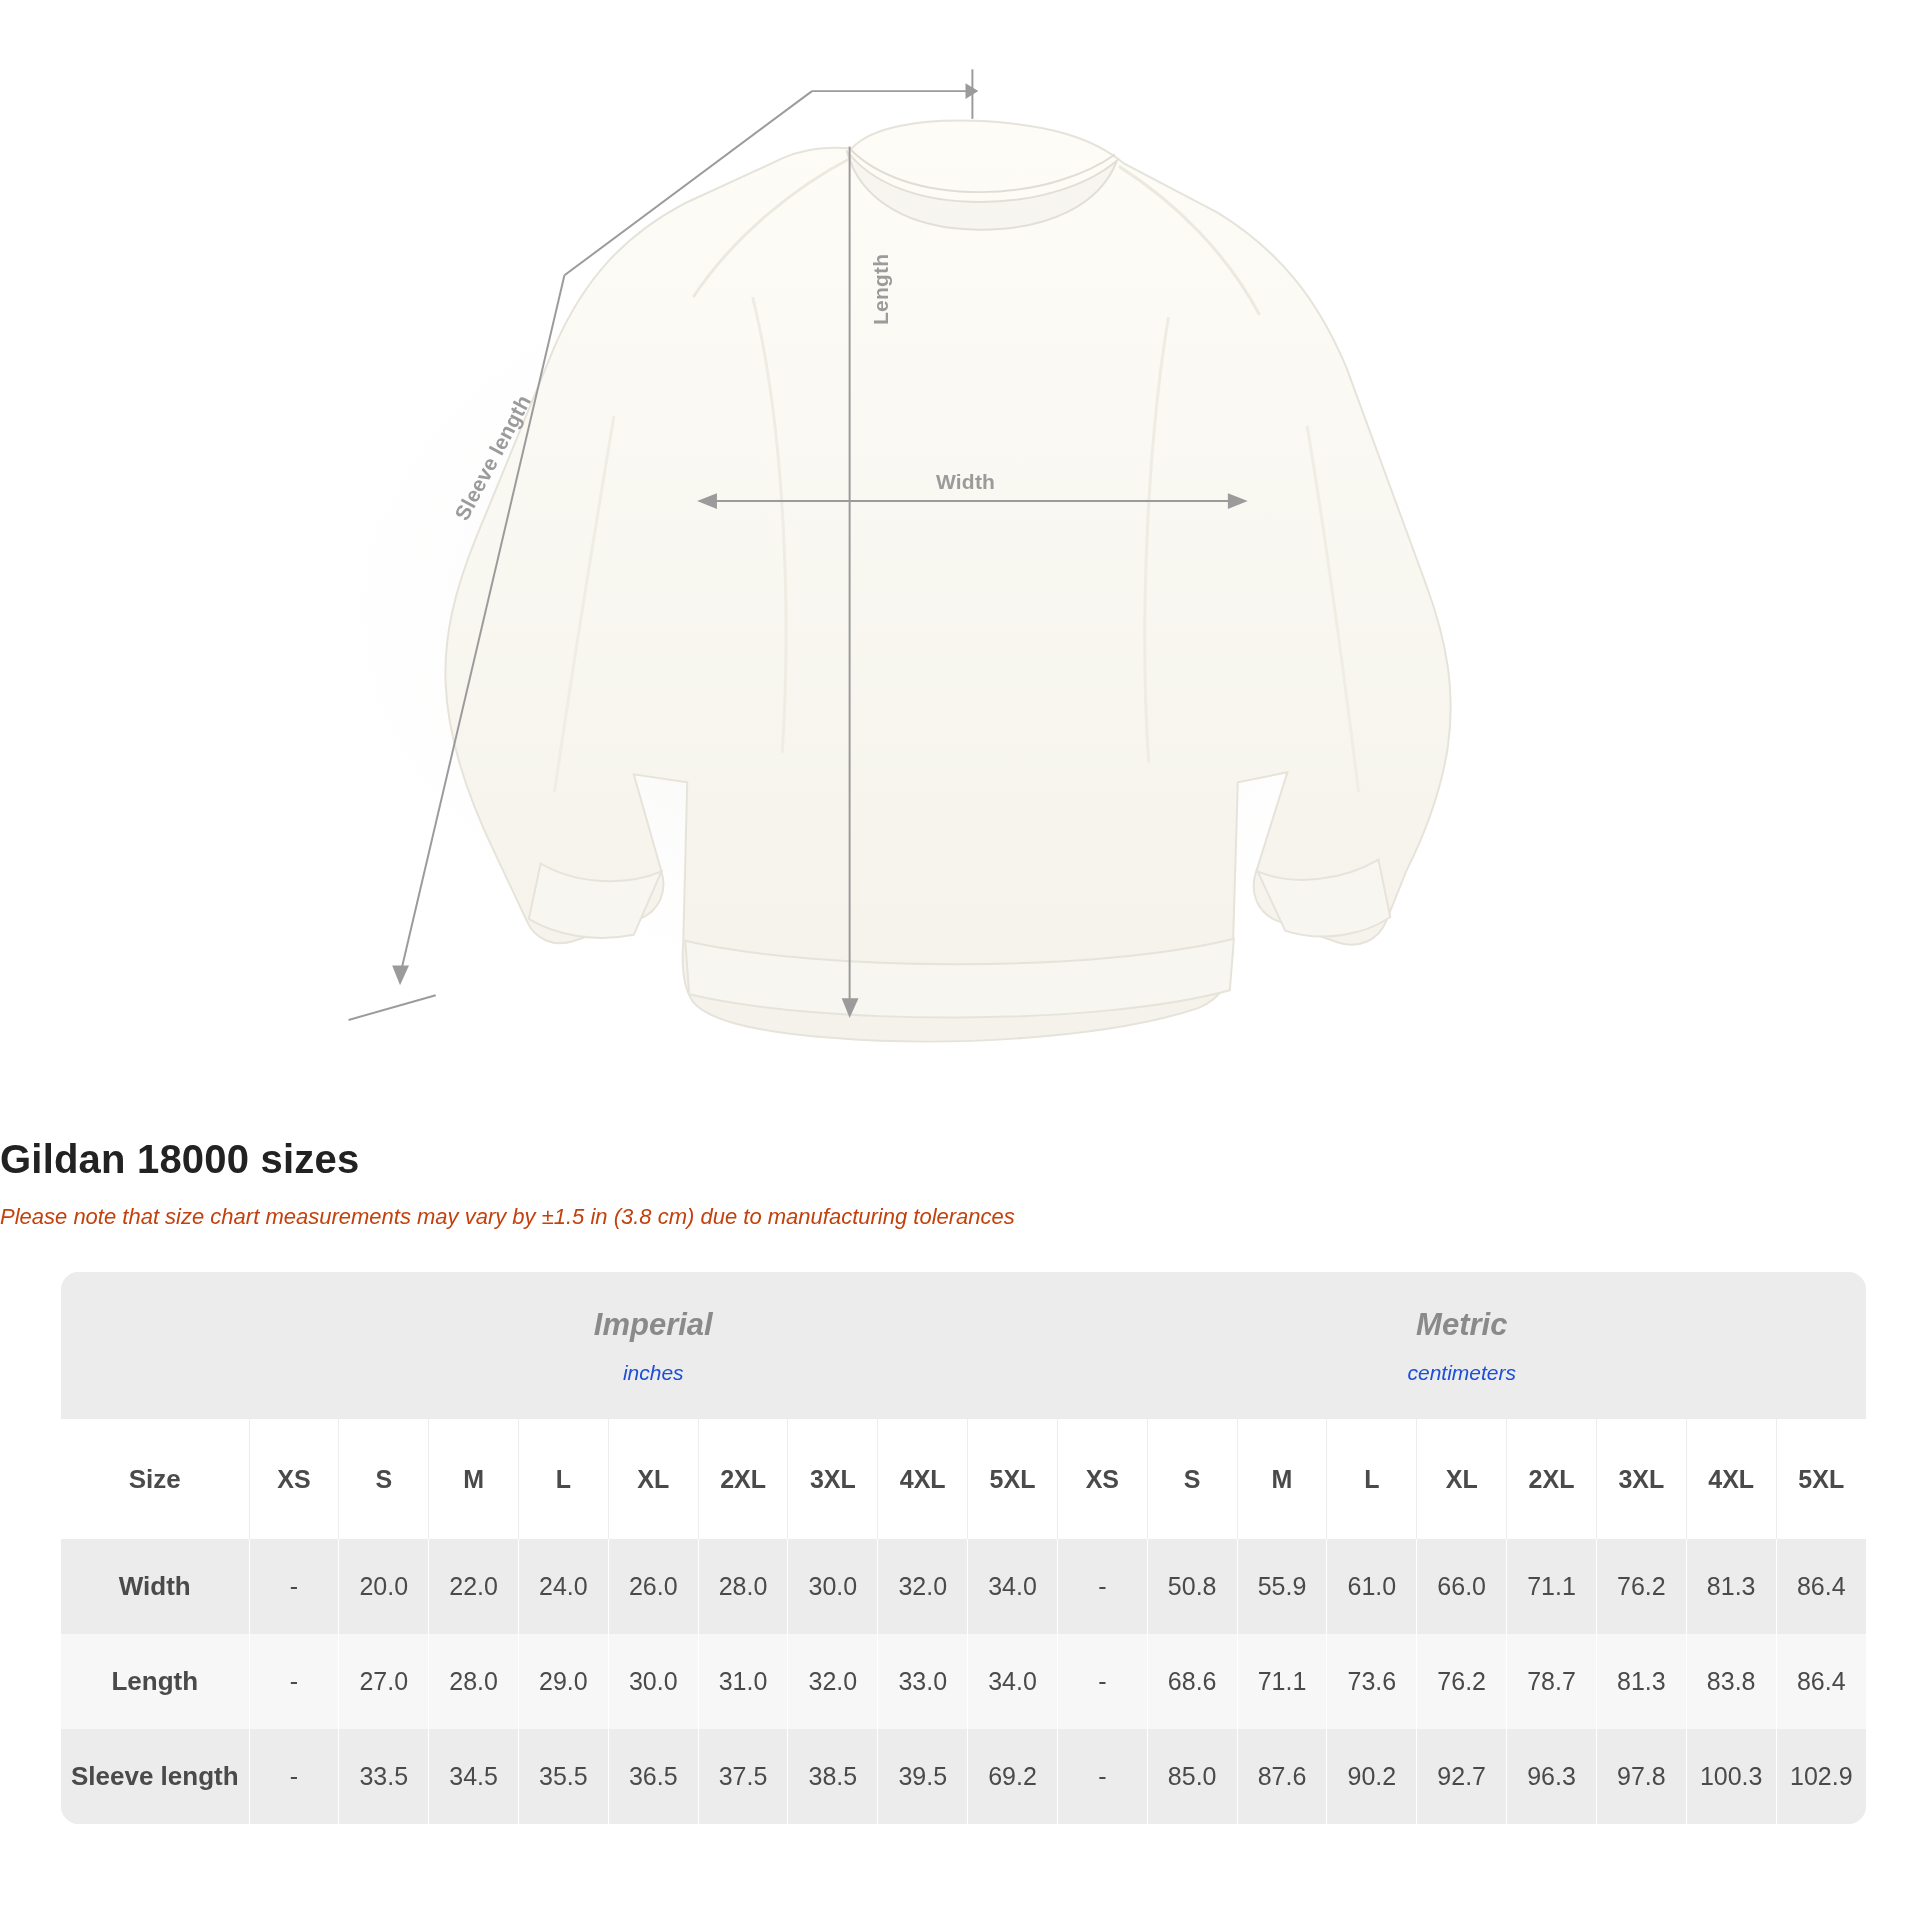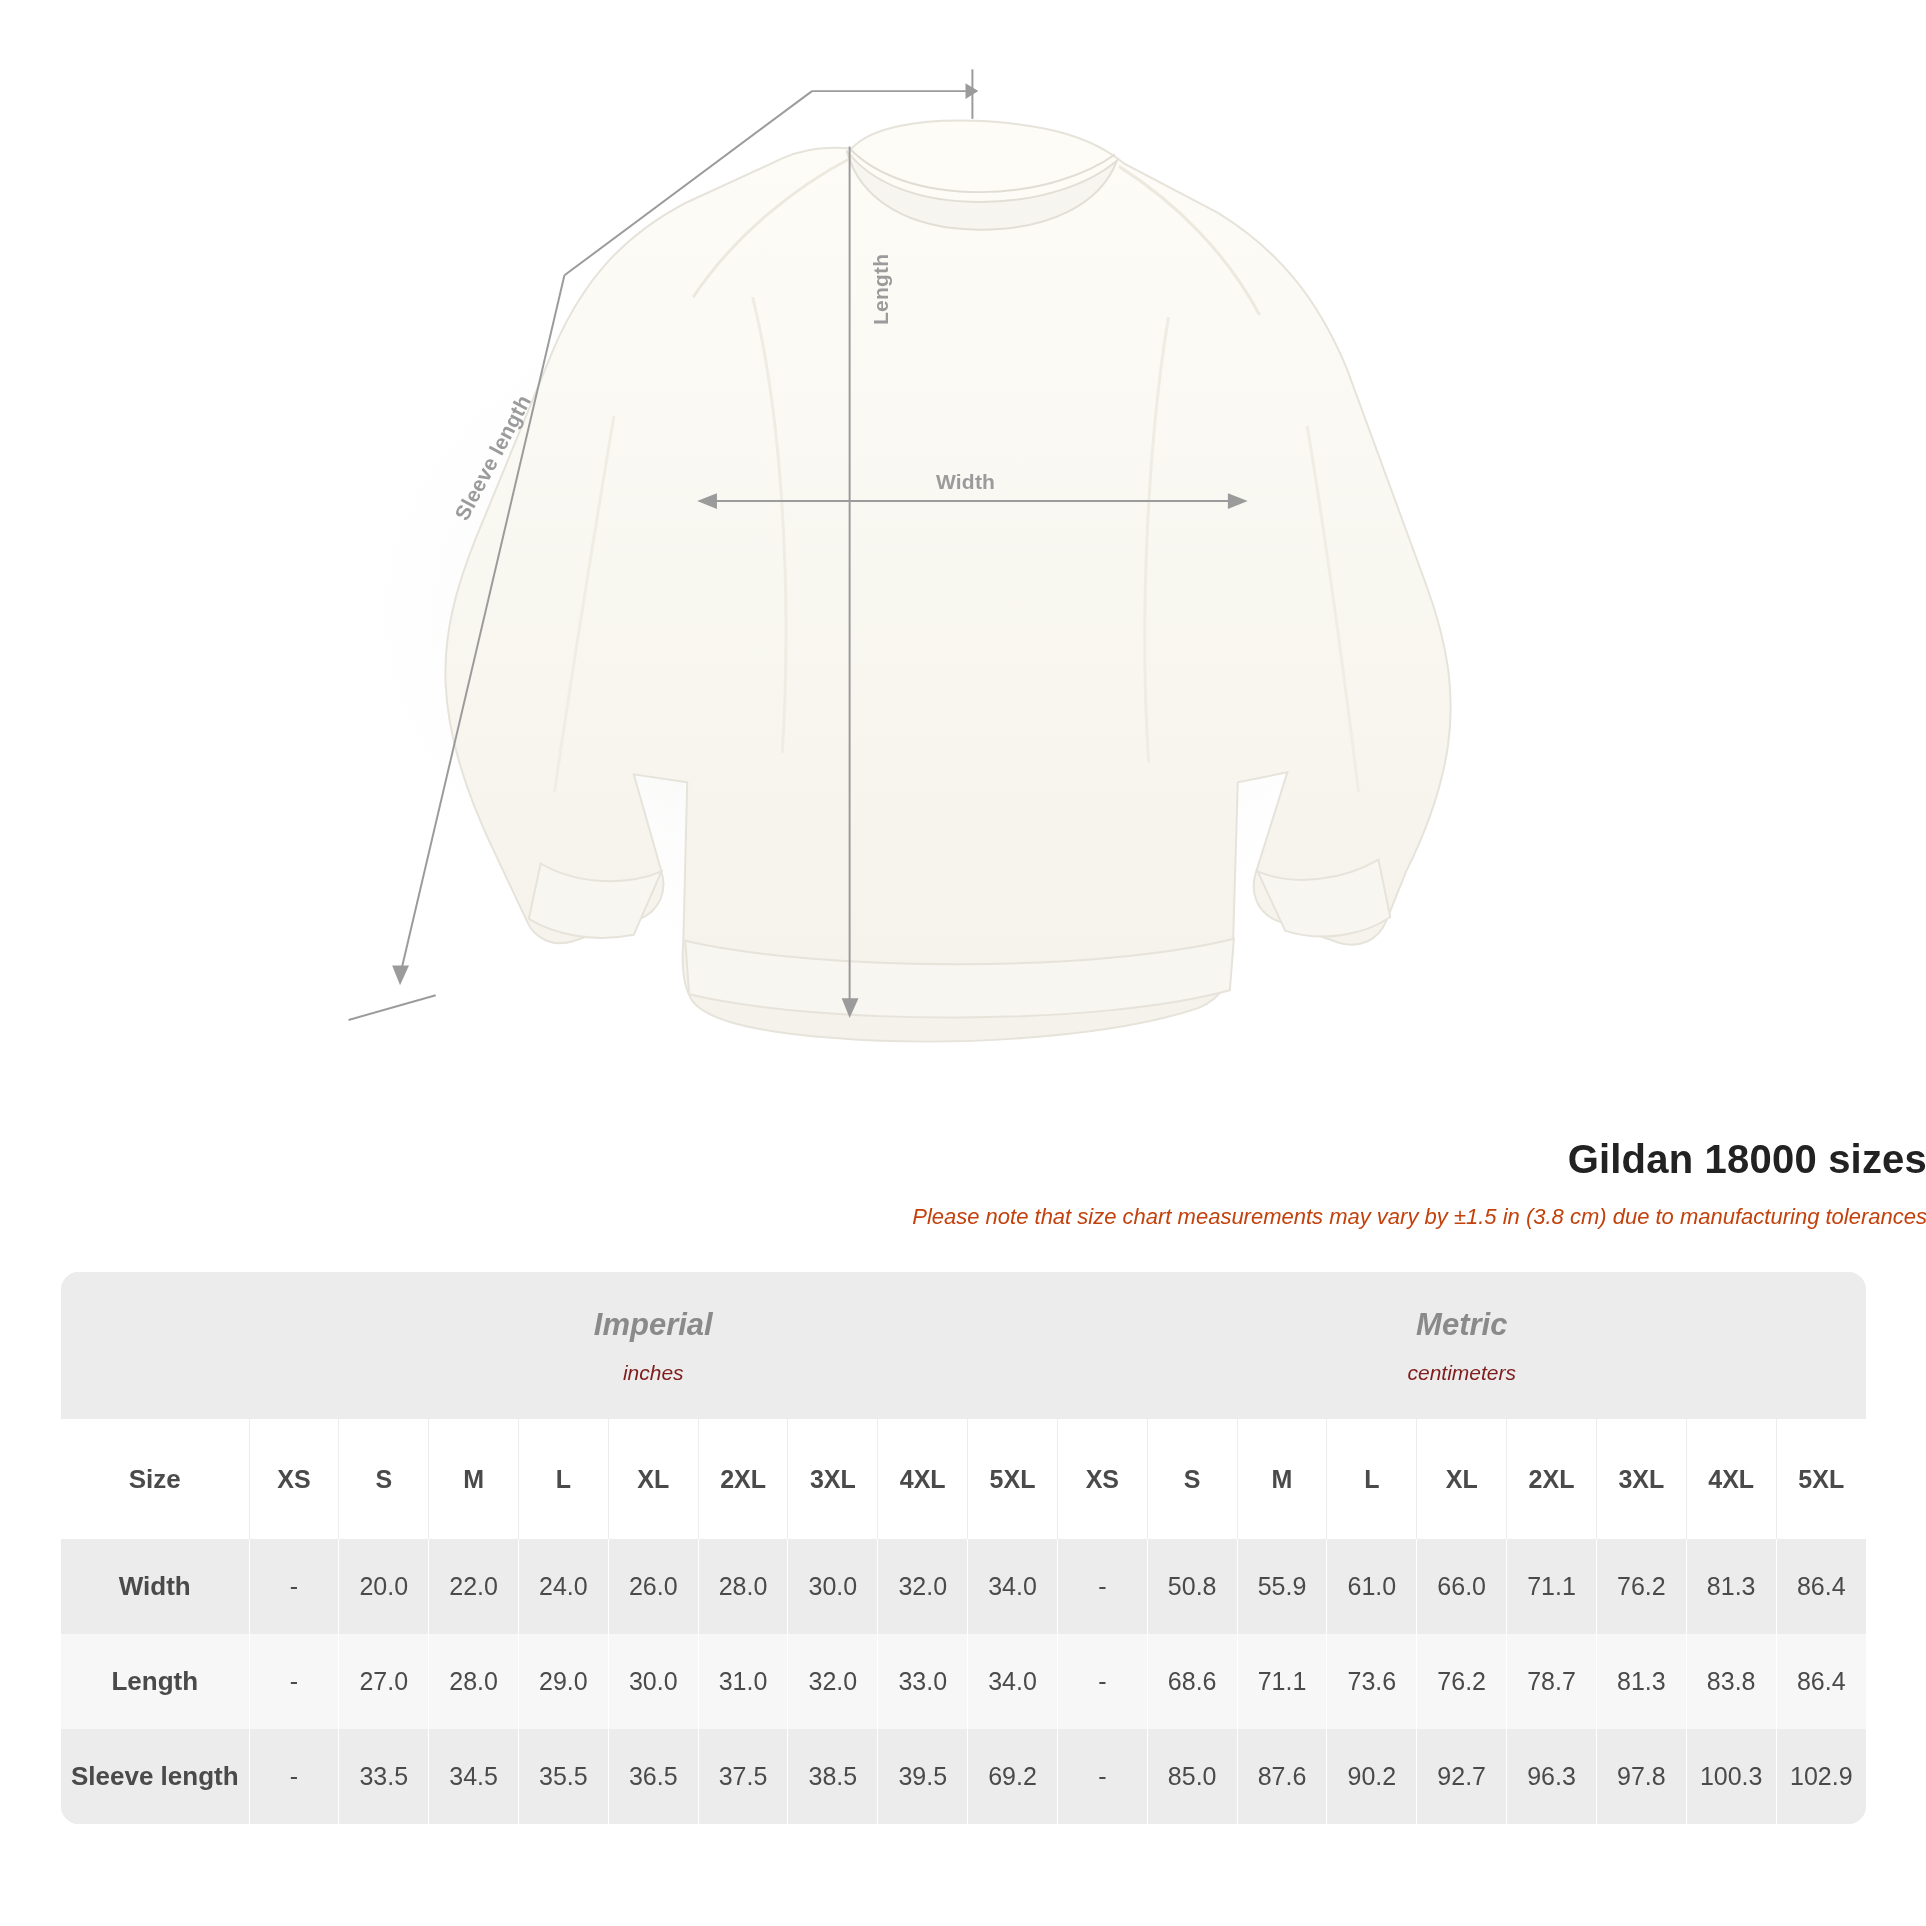--- a/index.html
+++ b/index.html
@@ -39,21 +39,21 @@
   }
   .lbl-width { left: 936px; top: 470px; }
   .lbl-sleeve {
     left: 450px; top: 513px;
     transform: rotate(-62deg);
     transform-origin: left top;
   }
 
   
   .title-block {
-    text-align: right;
+    text-align: left;
     margin-top: 18px;
   }
   .chart-title {
     font-size: 40px;
     font-weight: bold;
     color: #222222;
     letter-spacing: 0.2px;
   }
   .chart-note {
     margin-top: 22px;
@@ -88,21 +88,21 @@
   }
   .unit-name {
     font-size: 31px;
     font-weight: bold;
     font-style: italic;
     color: #8a8a8a;
   }
   .unit-sub {
     font-size: 21px;
     font-style: italic;
-    color: #7f1d1d;
+    color: #1d4ed8;
     margin-top: 18px;
   }
   .hdr-row td {
     height: 120px;
     background: #ffffff;
     font-weight: bold;
     color: #555555;
     border-right: 1px solid #ececec;
   }
   .hdr-row td:last-child { border-right: none; }

